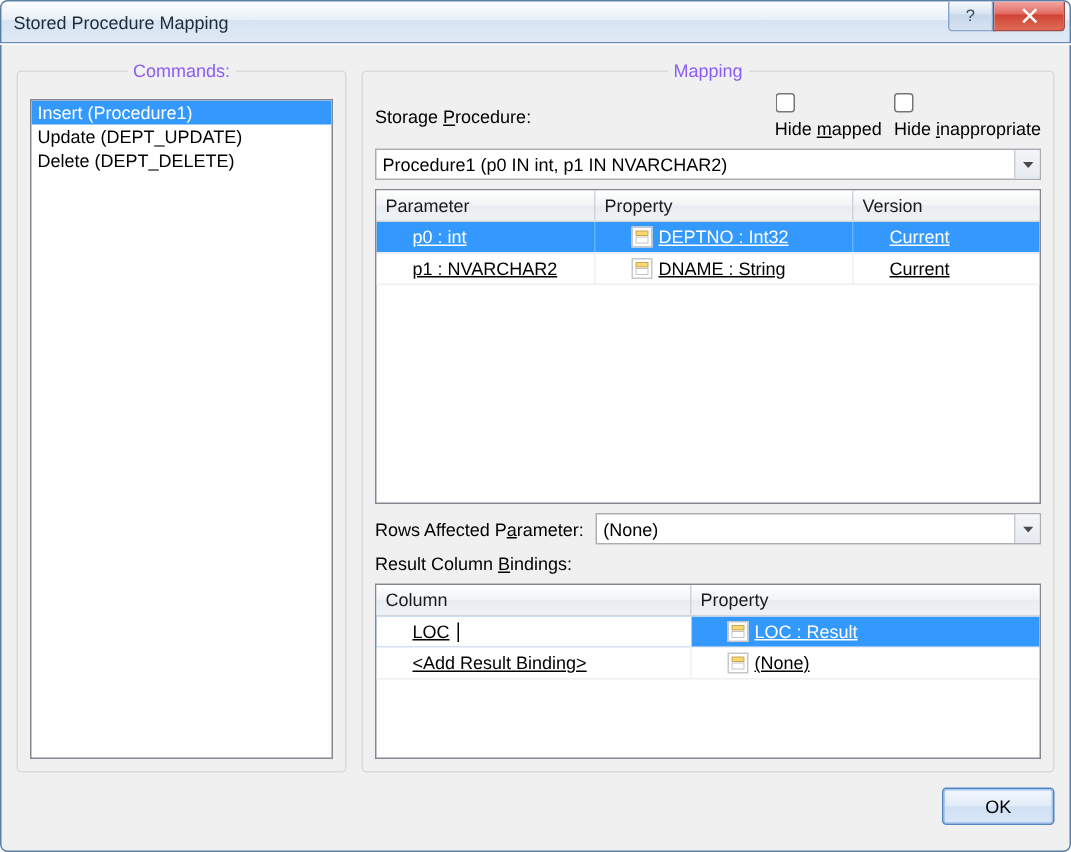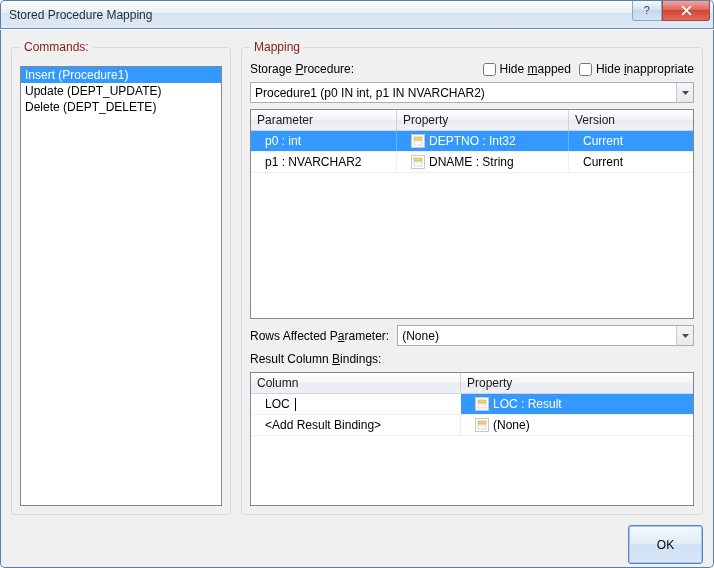--- a/index.html
+++ b/index.html
@@ -13,70 +13,70 @@
 .winbtn:first-child{ border-radius: 0 0 0 3px;}
 .winbtn.close { width: 48px; background: linear-gradient(#f3a5a2,#e1685e 45%,#d14334 46%,#e06a56); border-color:#9c4a42; border-radius:0 0 3px 0; color:#fff;}
 .winbtn svg { width:11px; height:11px; }
 
 
 .client { position:absolute; top:30px; left:0; right:0; bottom:0; border:1px solid #5a7fa6; border-top:none; background:#f0f0f0; padding: 10px 10px 10px 10px; border-radius:0 0 5px 5px;}
 
 .cols { display:flex; gap:10px; height: calc(100% - 42px); }
 
 fieldset { border:1px solid #dadada; border-radius:3px; padding:8px 8px 8px 8px; position:relative; }
-fieldset legend { padding:0 4px; color:#7f1d1d; }
+fieldset legend { padding:0 4px; color:#8b5cf6;text-align:center; }
 
 .left { width: 220px; display:flex; flex-direction:column; }
 .left .list { flex:1; background:#fff; border:1px solid #828790; margin-top:4px; overflow:auto; }
 .left .list .item { padding:1px 4px; white-space:nowrap; }
 .left .list .item.selected { background:#3399ff; color:#fff; }
 
 .right { flex:1; display:flex; flex-direction:column;gap:27px; }
 .right-inner { display:flex; flex-direction:column; height:100%; gap:6px; }
 
 .row { display:flex; align-items:center; gap:8px; }
 .label { white-space:nowrap; }
 .spacer { flex:1; }
-.chk { display:flex; align-items:center; gap:4px; }
+.chk { display:flex; align-items:flex-start; gap:4px;flex-direction:column; }
 .chk input { width:13px; height:13px; }
 .underline { text-decoration: underline; }
 
 
 .combo { display:flex; border:1px solid #abadb3; background:#fff; height:21px; }
 .combo .combo-text { flex:1; padding:2px 4px; display:flex; align-items:center; }
 .combo .combo-btn { width:17px; background:linear-gradient(#f4f6f8,#e6eaf0); border-left:1px solid #c7cbd1; display:flex; align-items:center; justify-content:center; }
 .combo .combo-btn svg { width:7px; height:4px; }
 
 
 .grid { border:1px solid #828790; background:#fff; display:flex; flex-direction:column; }
 .ghead { display:flex; background:linear-gradient(#fff,#f1f3f6 48%,#e9edf2 52%,#eef1f5); border-bottom:1px solid #d0d4da; }
 .ghead .gh { padding:3px 6px; border-right:1px solid #d0d4da; color:#1a1a1a; }
 .grow { display:flex; border-bottom:1px solid #f0f0f0; background:#fff;}
-.grow .gc { padding:3px 14px; border-right:1px solid #f0f0f0; display:flex; align-items:center; gap:4px; }
+.grow .gc { padding:3px 24px; border-right:1px solid #f0f0f0; display:flex; align-items:center; gap:4px;text-decoration:underline; }
 .grow.selected { background:#3399ff; color:#fff; }
 .grow.selected .gc { border-right-color: rgba(255,255,255,.25); }
 
 .grid1 .gh.c1, .grid1 .gc.c1 { width: 146px; }
 .grid1 .gh.c2, .grid1 .gc.c2 { width: 172px; }
 .grid1 .gh.c3, .grid1 .gc.c3 { flex:1; border-right:none;}
 
 .grid2 .gh.c1, .grid2 .gc.c1 { width: 210px; }
 .grid2 .gh.c2, .grid2 .gc.c2 { flex:1; border-right:none;}
 
 .propicon { width:14px; height:14px; display:inline-flex; align-items:center; justify-content:center; background:#fff; border:1px solid #c8c8c8; }
 .grow.selected .propicon { background:#fff; }
 .propicon svg { width:10px; height:10px; }
 
 .grid-body { flex:1; overflow:auto; }
 
 .editcell { background:#fff; color:#000; }
 .caret { display:inline-block; width:1px; height:13px; background:#000; vertical-align:middle; margin-left:1px; }
 
 .buttons { display:flex; justify-content:flex-end; gap:8px; padding-top:10px; }
-.btn { min-width:75px; height:39px; background:linear-gradient(#f2f2f2,#e3e3e3); border:1px solid #acacac; border-radius:3px; padding:0 0; }
+.btn { min-width:75px; height:25px; background:linear-gradient(#f2f2f2,#e3e3e3); border:1px solid #acacac; border-radius:3px; padding:0 0; }
 .btn.default { border-color:#5586c4; box-shadow:0 0 0 1px #a6c8ee inset; background:linear-gradient(#f4f8fd,#e1ecf8 48%,#cfe1f4 52%,#d9e7f7);}
 </style>
 </head>
 <body>
 
 <div class="titlebar">
   <span class="title">Stored Procedure Mapping</span>
   <div class="controls">
     <div class="winbtn">
       <svg viewBox="0 0 12 12">

